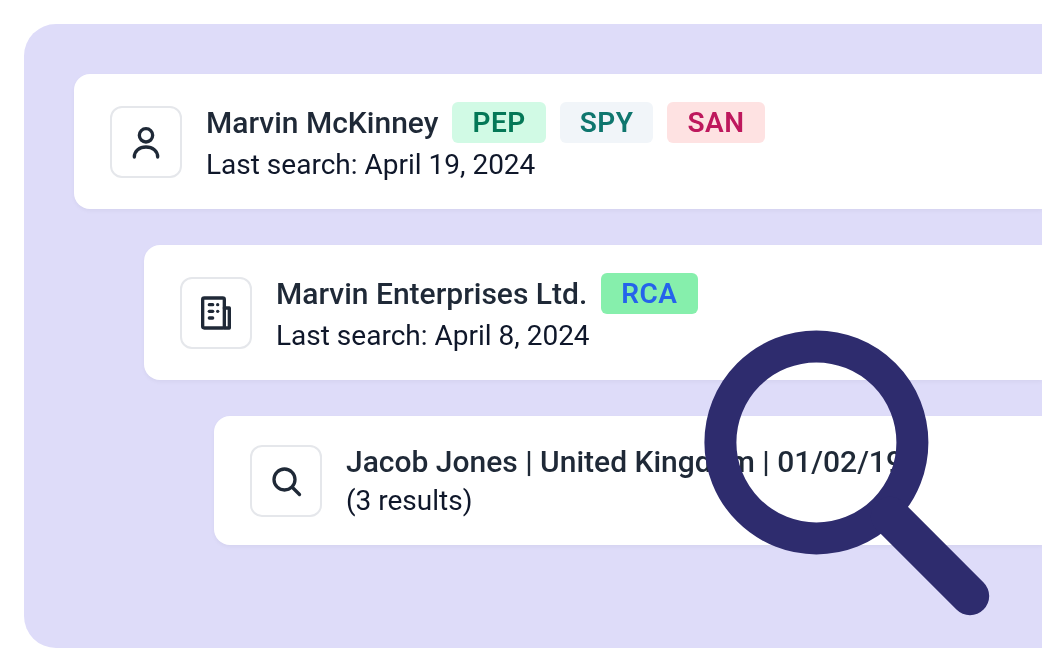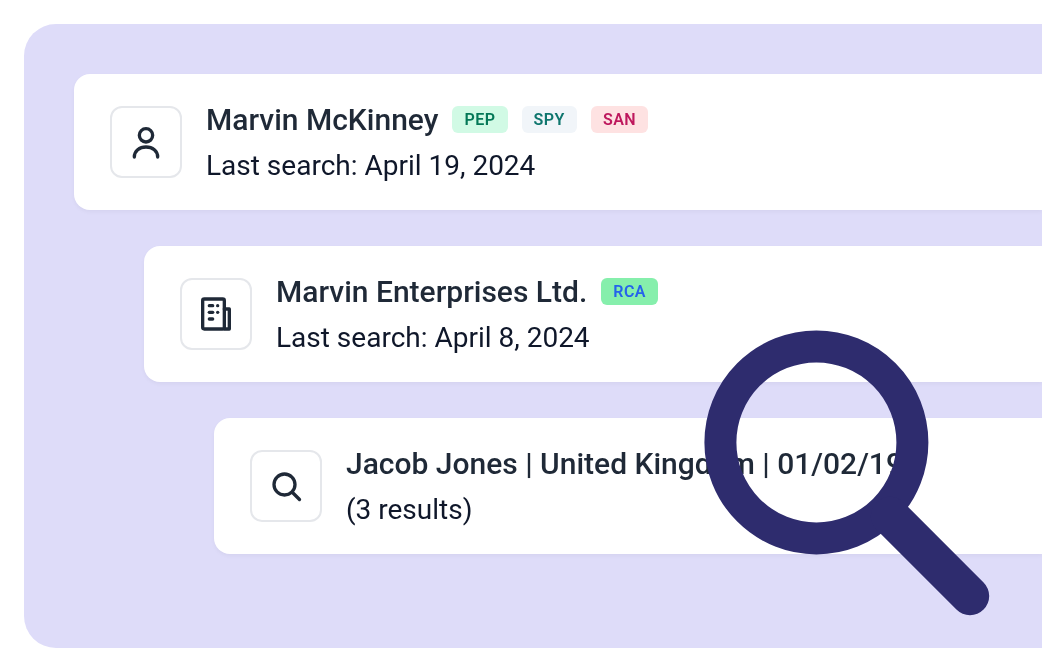--- a/index.html
+++ b/index.html
@@ -54,41 +54,41 @@
       display: flex;
       align-items: center;
       justify-content: center;
       flex-shrink: 0;
     }
     
     .card-content {
       flex: 1;
       display: flex;
       flex-direction: column;
-      gap: 12px;
+      gap: 5px;
     }
     
     .title-row {
       display: flex;
       align-items: center;
       gap: 14px;
       flex-wrap: nowrap;
     }
     
     .card-title {
       font-size: 30px;
       font-weight: 500;
       color: #1F2937;
       white-space: nowrap;
     }
     
     .badge {
-      font-size: 16px;
+      font-size: 28px;
       font-weight: 600;
-      padding: 4px 12px;
+      padding: 4px 20px;
       border-radius: 6px;
       letter-spacing: 0.5px;
     }
     
     .badge-pep {
       background: #D1FAE5;
       color: #047857;
     }
     
     .badge-spy {

